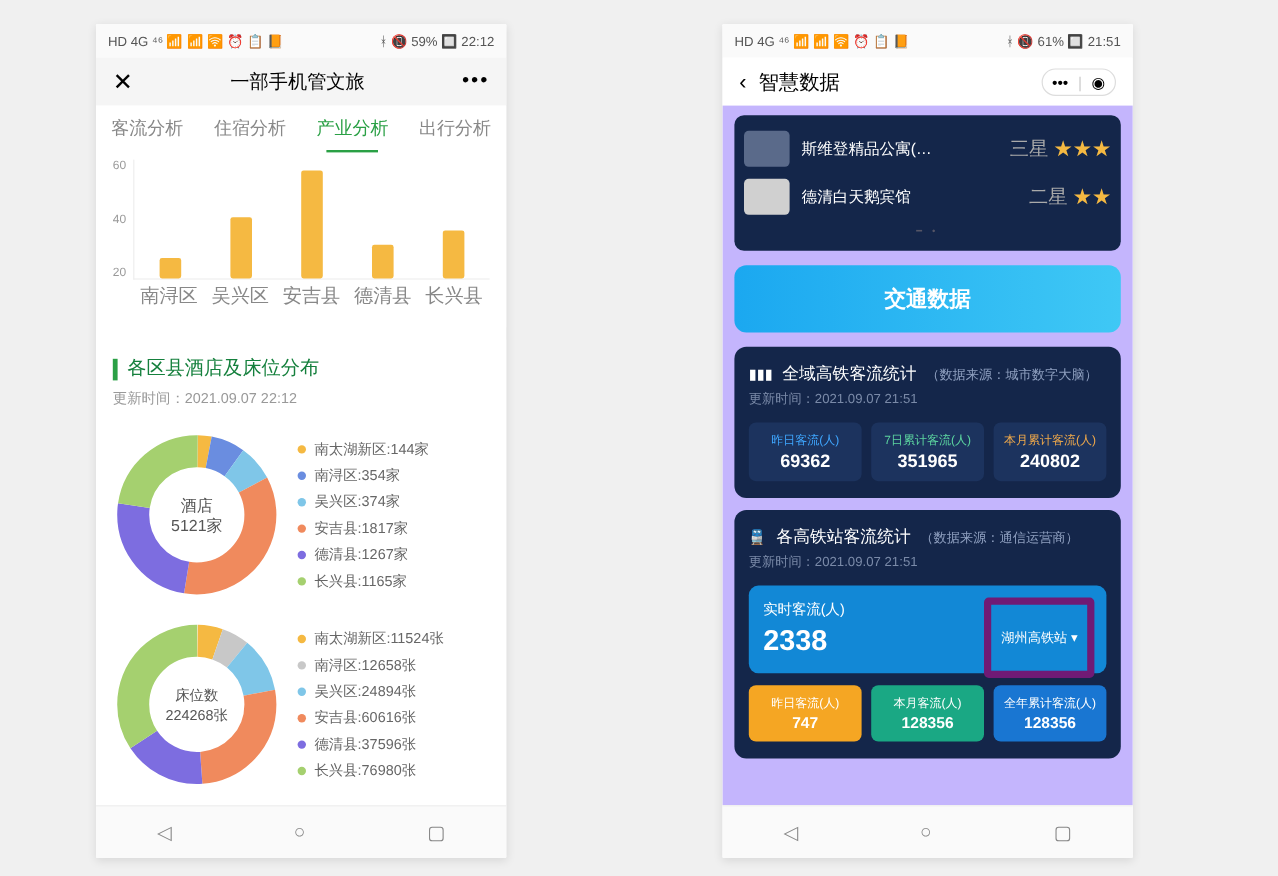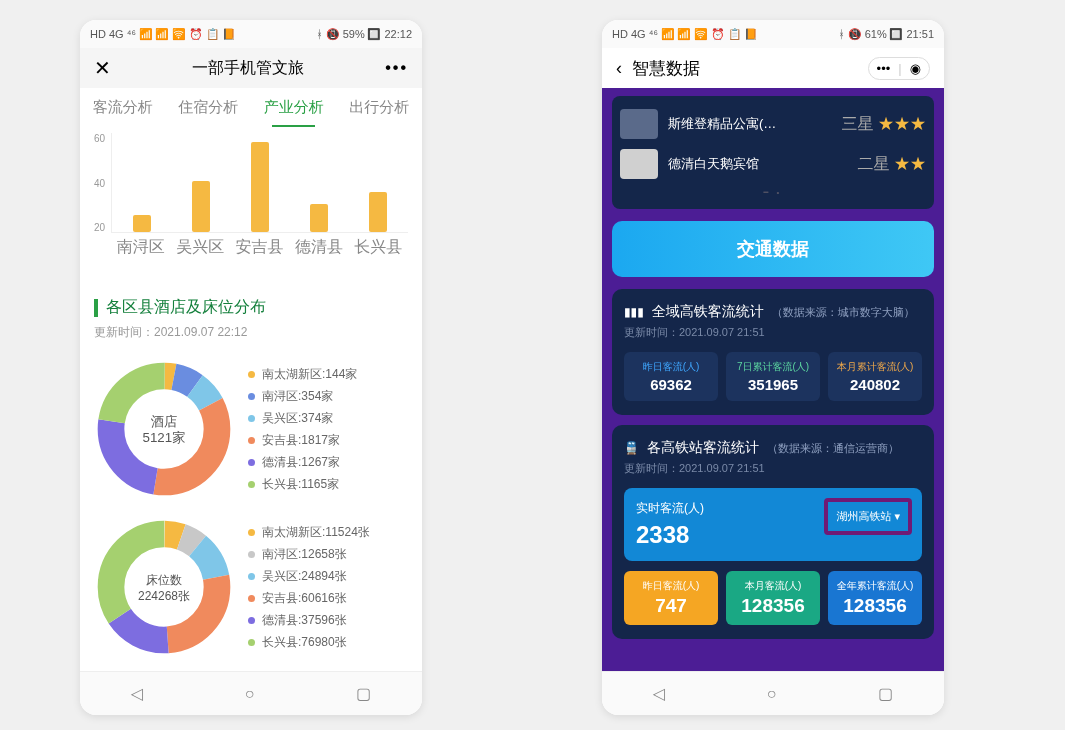--- a/index.html
+++ b/index.html
@@ -1,17 +1,17 @@
 <!DOCTYPE html>
 <html><head>
 <meta charset="utf-8">
 <style>
   * { box-sizing: border-box; margin: 0; padding: 0; font-family: -apple-system, "PingFang SC", sans-serif; }
   body { background: #f0f0f0; display: flex; gap: 180px; padding: 20px 80px; }
-  .phone { width: 342px; background: #fff; border-radius: 16px; box-shadow: 0 2px 8px rgba(0,0,0,0.1); display: flex; flex-direction: column; overflow: hidden; }
+  .phone { width: 342px; background: #fff; border-radius: 1px; box-shadow: 0 2px 8px rgba(0,0,0,0.1); display: flex; flex-direction: column; overflow: hidden; }
   .statusbar { height: 28px; display: flex; justify-content: space-between; align-items: center; padding: 0 10px; font-size: 11px; color: #555; background: #fafafa; }
   .statusbar .left, .statusbar .right { display: flex; gap: 4px; align-items: center; }
   .titlebar { height: 40px; display: flex; align-items: center; justify-content: space-between; padding: 0 14px; background: #f5f5f5; font-size: 16px; font-weight: 500; }
   .titlebar .close { font-size: 20px; }
   .titlebar .dots { letter-spacing: 2px; font-weight: bold; }
   .tabs { display: flex; background: #fff; }
   .tab { flex: 1; text-align: center; padding: 10px 0; font-size: 15px; color: #888; position: relative; }
   .tab.active { color: #2aa045; }
   .tab.active::after { content: ''; position: absolute; bottom: 0; left: 25%; right: 25%; height: 2px; background: #2aa045; }
   .barchart { padding: 6px 14px 10px; background: #fff; }
@@ -33,21 +33,21 @@
   .legend { margin-left: 14px; font-size: 12px; color: #666; }
   .legend-row { display: flex; align-items: center; margin: 5px 0; }
   .legend-dot { width: 7px; height: 7px; border-radius: 50%; margin-right: 7px; }
   .navbar { height: 44px; display: flex; justify-content: space-around; align-items: center; background: #fafafa; border-top: 1px solid #eee; margin-top: auto; }
   .navbtn { font-size: 16px; color: #888; }
 
   
   .phone.dark .titlebar { background: #fff; }
   .phone.dark .titlebar .back { font-size: 18px; }
   .phone.dark .pill { display: flex; align-items: center; border: 1px solid #ddd; border-radius: 14px; padding: 3px 8px; font-size: 13px; gap: 8px; }
-  .dark-body { background: #4c1d95; flex: 1; padding: 8px 10px 0; overflow: hidden; }
+  .dark-body { background: #c4b5fd; flex: 1; padding: 8px 10px 0; overflow: hidden; }
   .hotel-card { background: #14264a; border-radius: 8px; padding: 8px; }
   .hotel-row { display: flex; align-items: center; padding: 5px 0; }
   .hotel-thumb { width: 38px; height: 30px; border-radius: 4px; margin-right: 10px; }
   .hotel-name { flex: 1; font-size: 13px; color: #fff; white-space: nowrap; overflow: hidden; text-overflow: ellipsis; }
   .stars { font-size: 16px; color: #aaa; margin-left: 6px; }
   .star-icon { color: #f5b942; }
   .dots-ind { text-align: center; color: #556; font-size: 8px; letter-spacing: 3px; padding: 4px 0; }
   .banner { background: linear-gradient(90deg, #1ba8f0, #3fc8f5); border-radius: 10px; text-align: center; padding: 16px; font-size: 18px; font-weight: 600; color: #fff; margin: 12px 0; position: relative; }
   .stat-card { background: #14264a; border-radius: 10px; padding: 14px 12px; margin-bottom: 10px; }
   .stat-head { display: flex; align-items: baseline; gap: 8px; color: #fff; }
@@ -58,28 +58,28 @@
   .stat-row3 { display: flex; gap: 8px; margin-top: 12px; }
   .stat-box { flex: 1; background: #1c335e; border-radius: 6px; padding: 8px 4px; text-align: center; }
   .stat-label { font-size: 10px; }
   .stat-label.c1 { color: #3fa7ff; }
   .stat-label.c2 { color: #5cd6a0; }
   .stat-label.c3 { color: #f0a94a; }
   .stat-val { font-size: 15px; font-weight: 700; color: #fff; margin-top: 2px; }
   .live-box { background: #1288d6; border-radius: 8px; padding: 12px; margin-top: 12px; color: #fff; position: relative; }
   .live-label { font-size: 12px; }
   .live-val { font-size: 24px; font-weight: 700; margin-top: 4px; }
-  .station-sel { position: absolute; right: 10px; top: 10px; border: 4px solid #701a75; border-radius: 4px; padding: 7px 8px; font-size: 11px; }
+  .station-sel { position: absolute; right: 10px; top: 10px; border: 6px solid #701a75; border-radius: 4px; padding: 20px 8px; font-size: 11px; }
   .stat-row3b { display: flex; gap: 8px; margin-top: 10px; }
   .sb { flex: 1; border-radius: 6px; padding: 8px 4px; text-align: center; color: #fff; }
   .sb.orange { background: #f5a623; }
   .sb.teal { background: #1aa884; }
   .sb.blue { background: #1976d2; }
   .sb-label { font-size: 10px; }
-  .sb-val { font-size: 19px; font-weight: 700; margin-top: 2px; }
+  .sb-val { font-size: 13px; font-weight: 700; margin-top: 2px; }
 </style>
 </head>
 <body>
 
 <div class="phone">
   <div class="statusbar">
     <span class="left">HD 4G ⁴⁶ 📶 📶 🛜 ⏰ 📋 📙</span>
     <span class="right">ᚼ 📵 59% 🔲 22:12</span>
   </div>
   <div class="titlebar">

